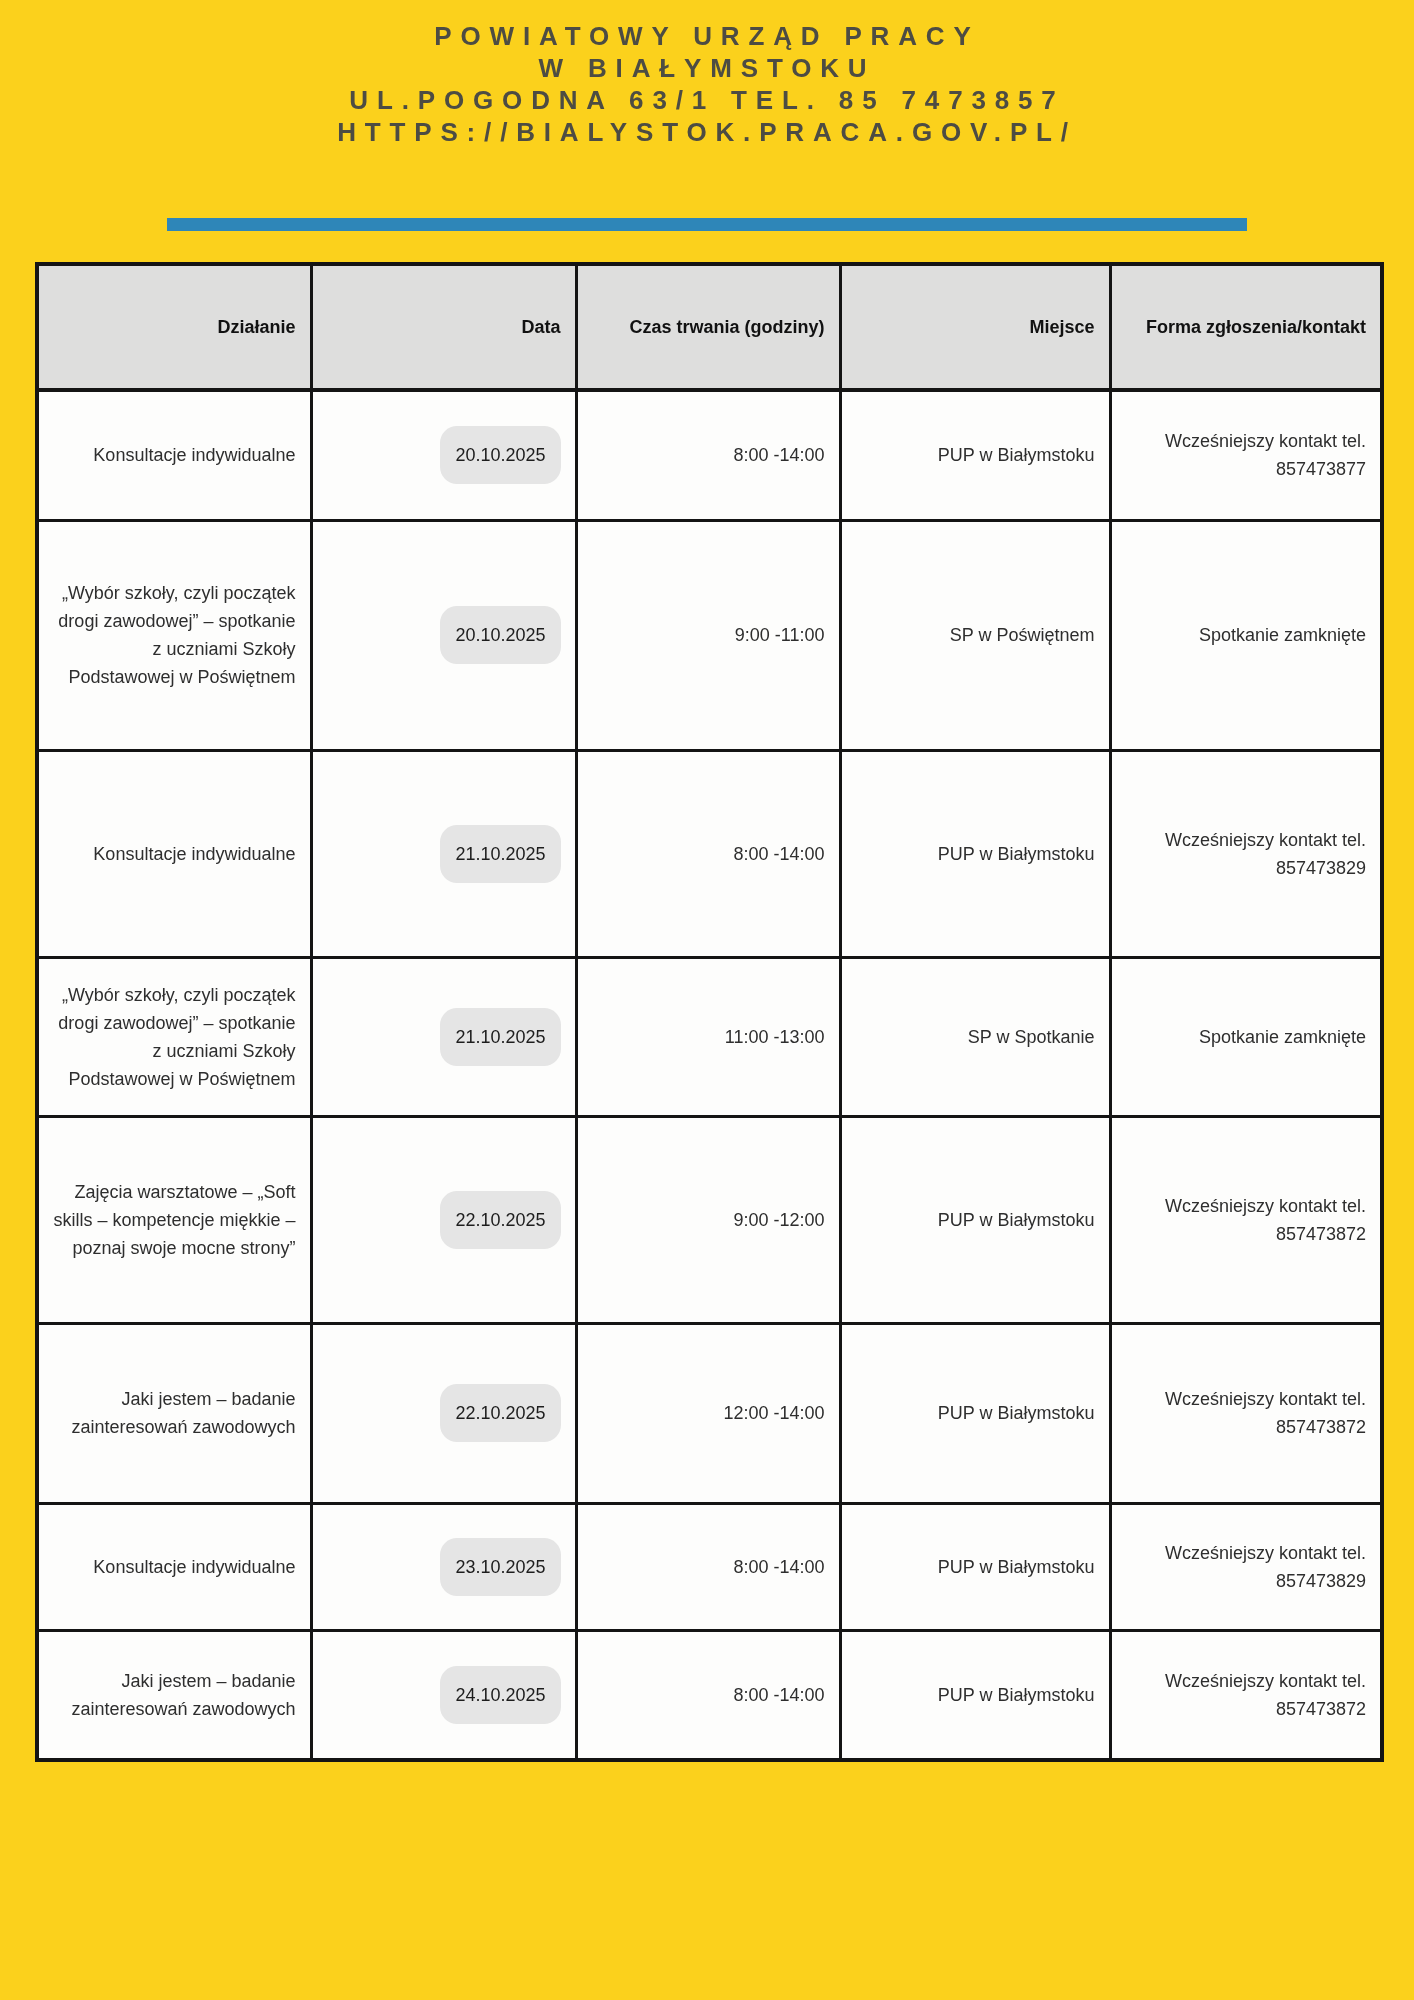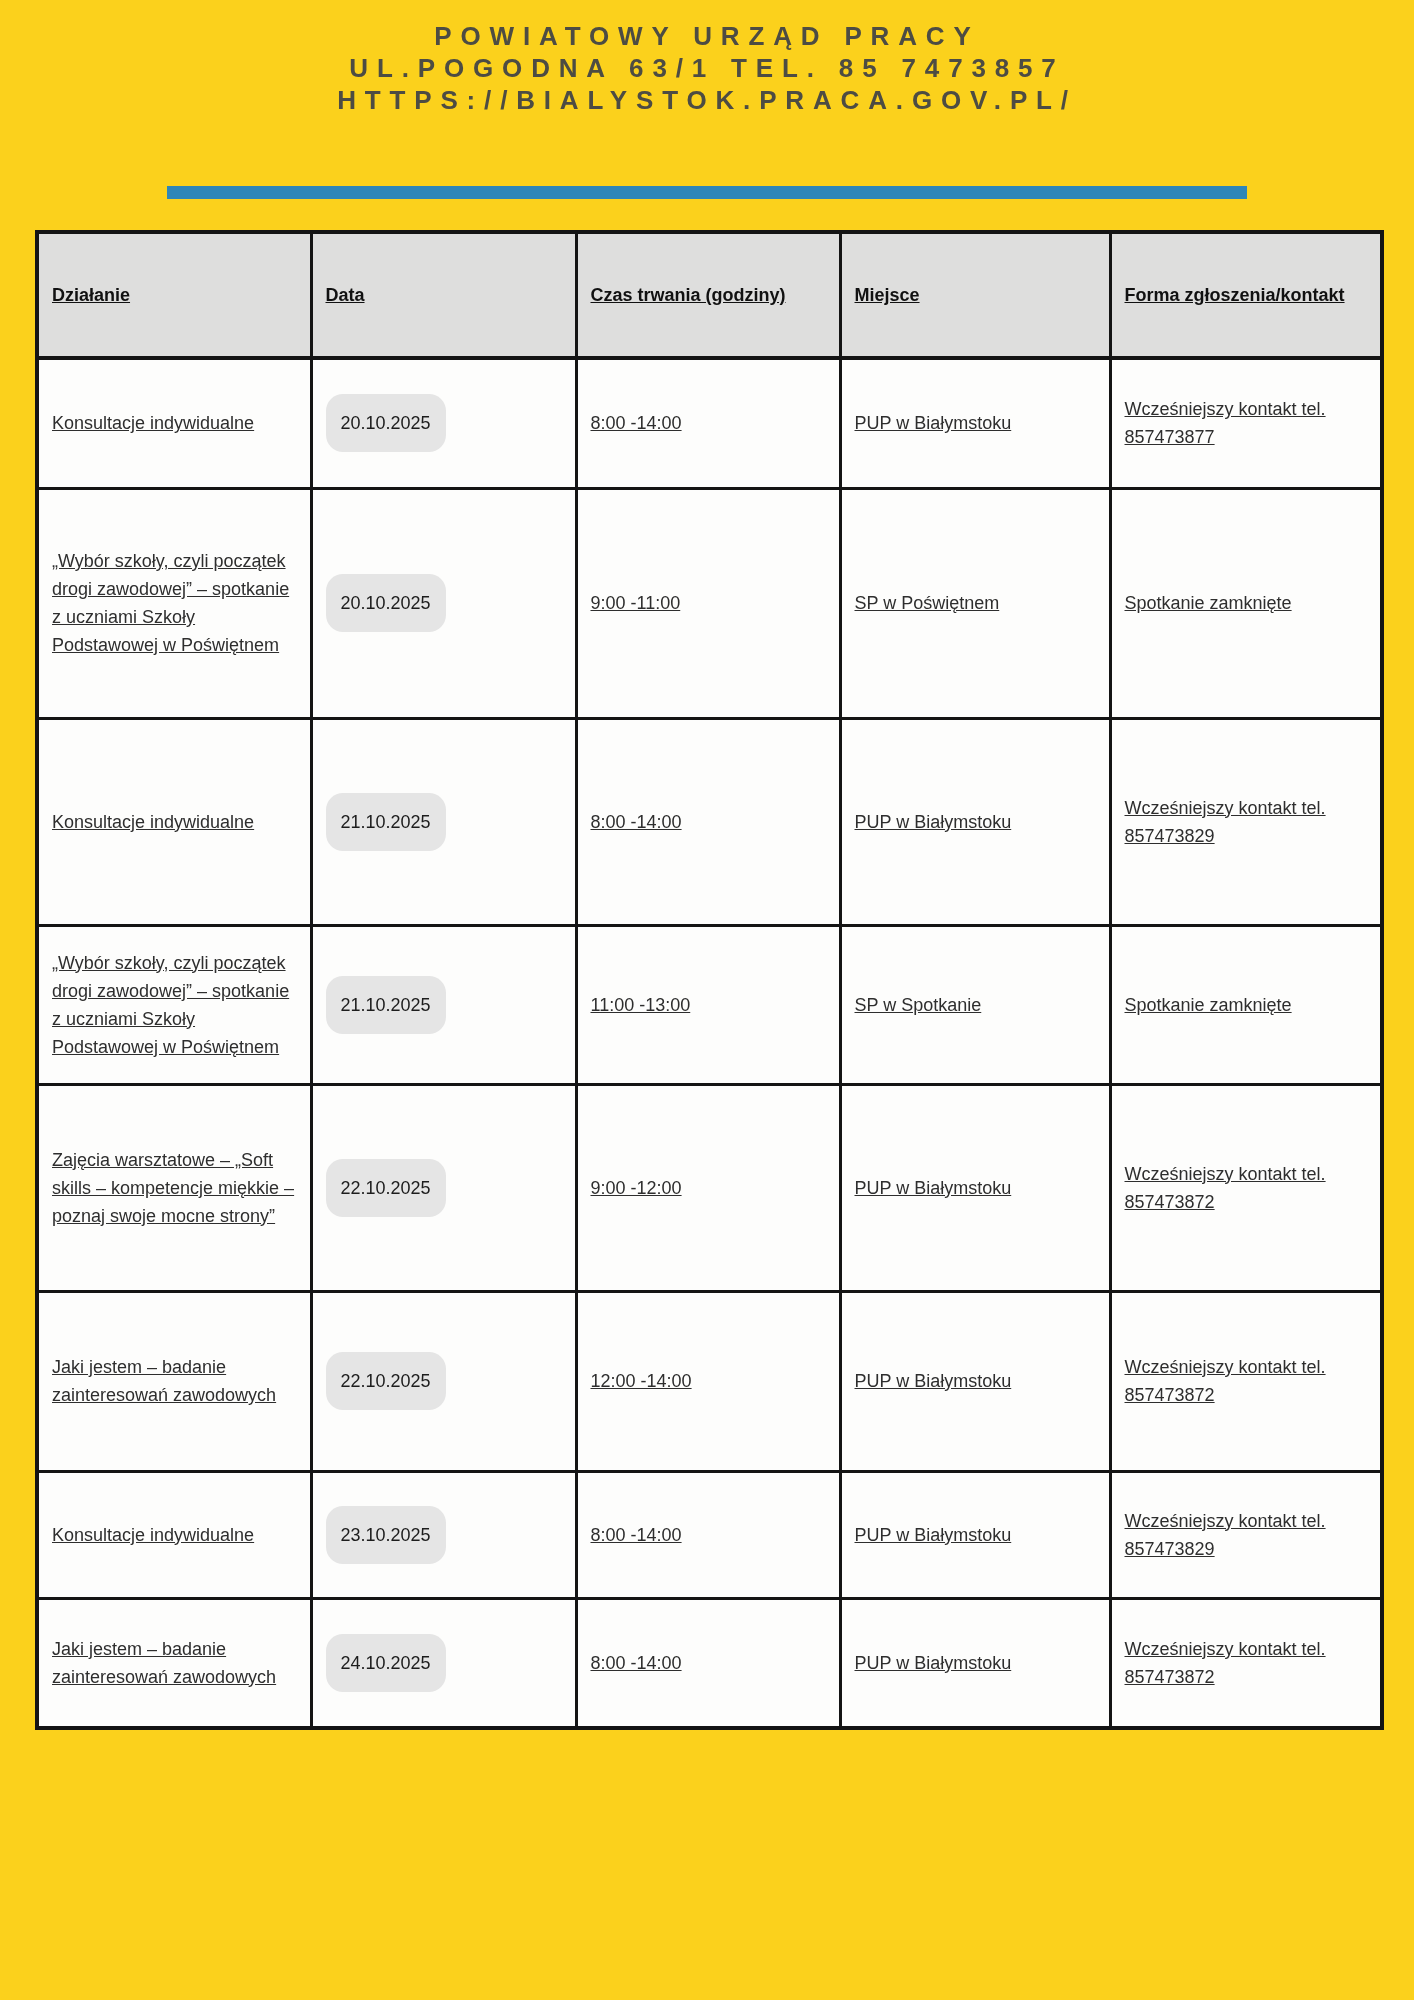--- a/index.html
+++ b/index.html
@@ -41,25 +41,24 @@
     border-collapse:collapse;
     table-layout:fixed;
     margin:31px 0 0 35px;
     width:1345px;
     background:var(--cell-bg);
     border:4px solid var(--border);
   }
   table.events th, table.events td{
     border:3px solid var(--border);
     vertical-align:middle;
-    text-align:left;
+    text-align:right;
     font-size:18px;
     box-sizing:border-box;
     overflow:hidden;
-    text-decoration:underline;
   }
   table.events th{
     background:var(--th-bg);
     color:#111;
     font-weight:bold;
     line-height:28px;
     padding:10px 14px 10px 13px;
     border-bottom:4px solid var(--border);
   }
   table.events td{
@@ -91,20 +90,21 @@
   tbody tr:nth-child(7){height:127px;}
   tbody tr:nth-child(8){height:130px;}
   tbody tr:nth-child(9){height:123px;}
   tbody tr:nth-child(10){height:118px;}
 </style>
 </head>
 <body>
 
 <header class="top-header">
   <div class="line">POWIATOWY URZĄD PRACY</div>
+  <div class="line">W BIAŁYMSTOKU</div>
   <div class="line">UL.POGODNA 63/1 TEL. 85 7473857</div>
   <div class="line">HTTPS://BIALYSTOK.PRACA.GOV.PL/</div>
 </header>
 
 <div class="divider"></div>
 
 <table class="events">
   <colgroup>
     <col style="width:274px">
     <col style="width:265px">

